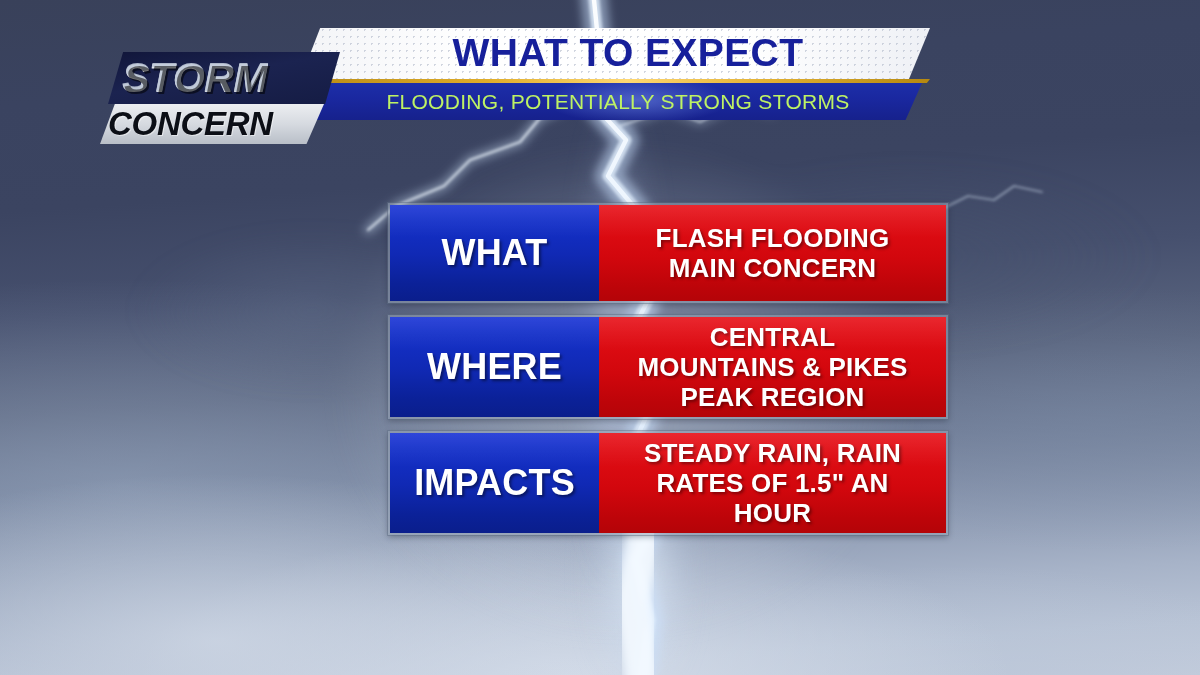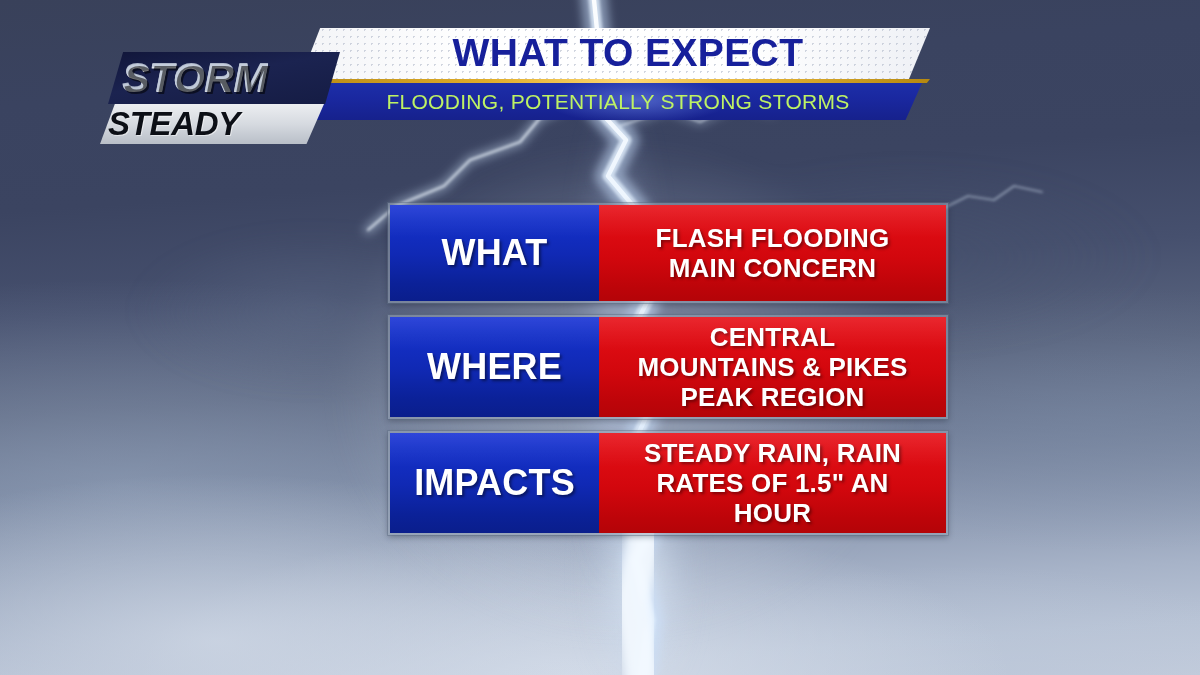--- a/index.html
+++ b/index.html
@@ -239,21 +239,21 @@
     <div class="banner-rule"></div>
     <div class="banner-sub"></div>
     <div class="headline">WHAT TO EXPECT</div>
     <div class="subline">FLOODING, POTENTIALLY STRONG STORMS</div>
   </div>
 
   <div class="logo">
     <div class="logo-top"></div>
     <div class="logo-bot"></div>
     <div class="logo-top-txt">STORM</div>
-    <div class="logo-bot-txt">STEADY</div>
+    <div class="logo-bot-txt">CONCERN</div>
   </div>
 
   <div class="table">
 
     <div class="row r1">
       <div class="cell-label">WHAT</div>
       <div class="cell-value">
         <div>
           <span>FLASH FLOODING</span>
           <span>MAIN CONCERN</span>

